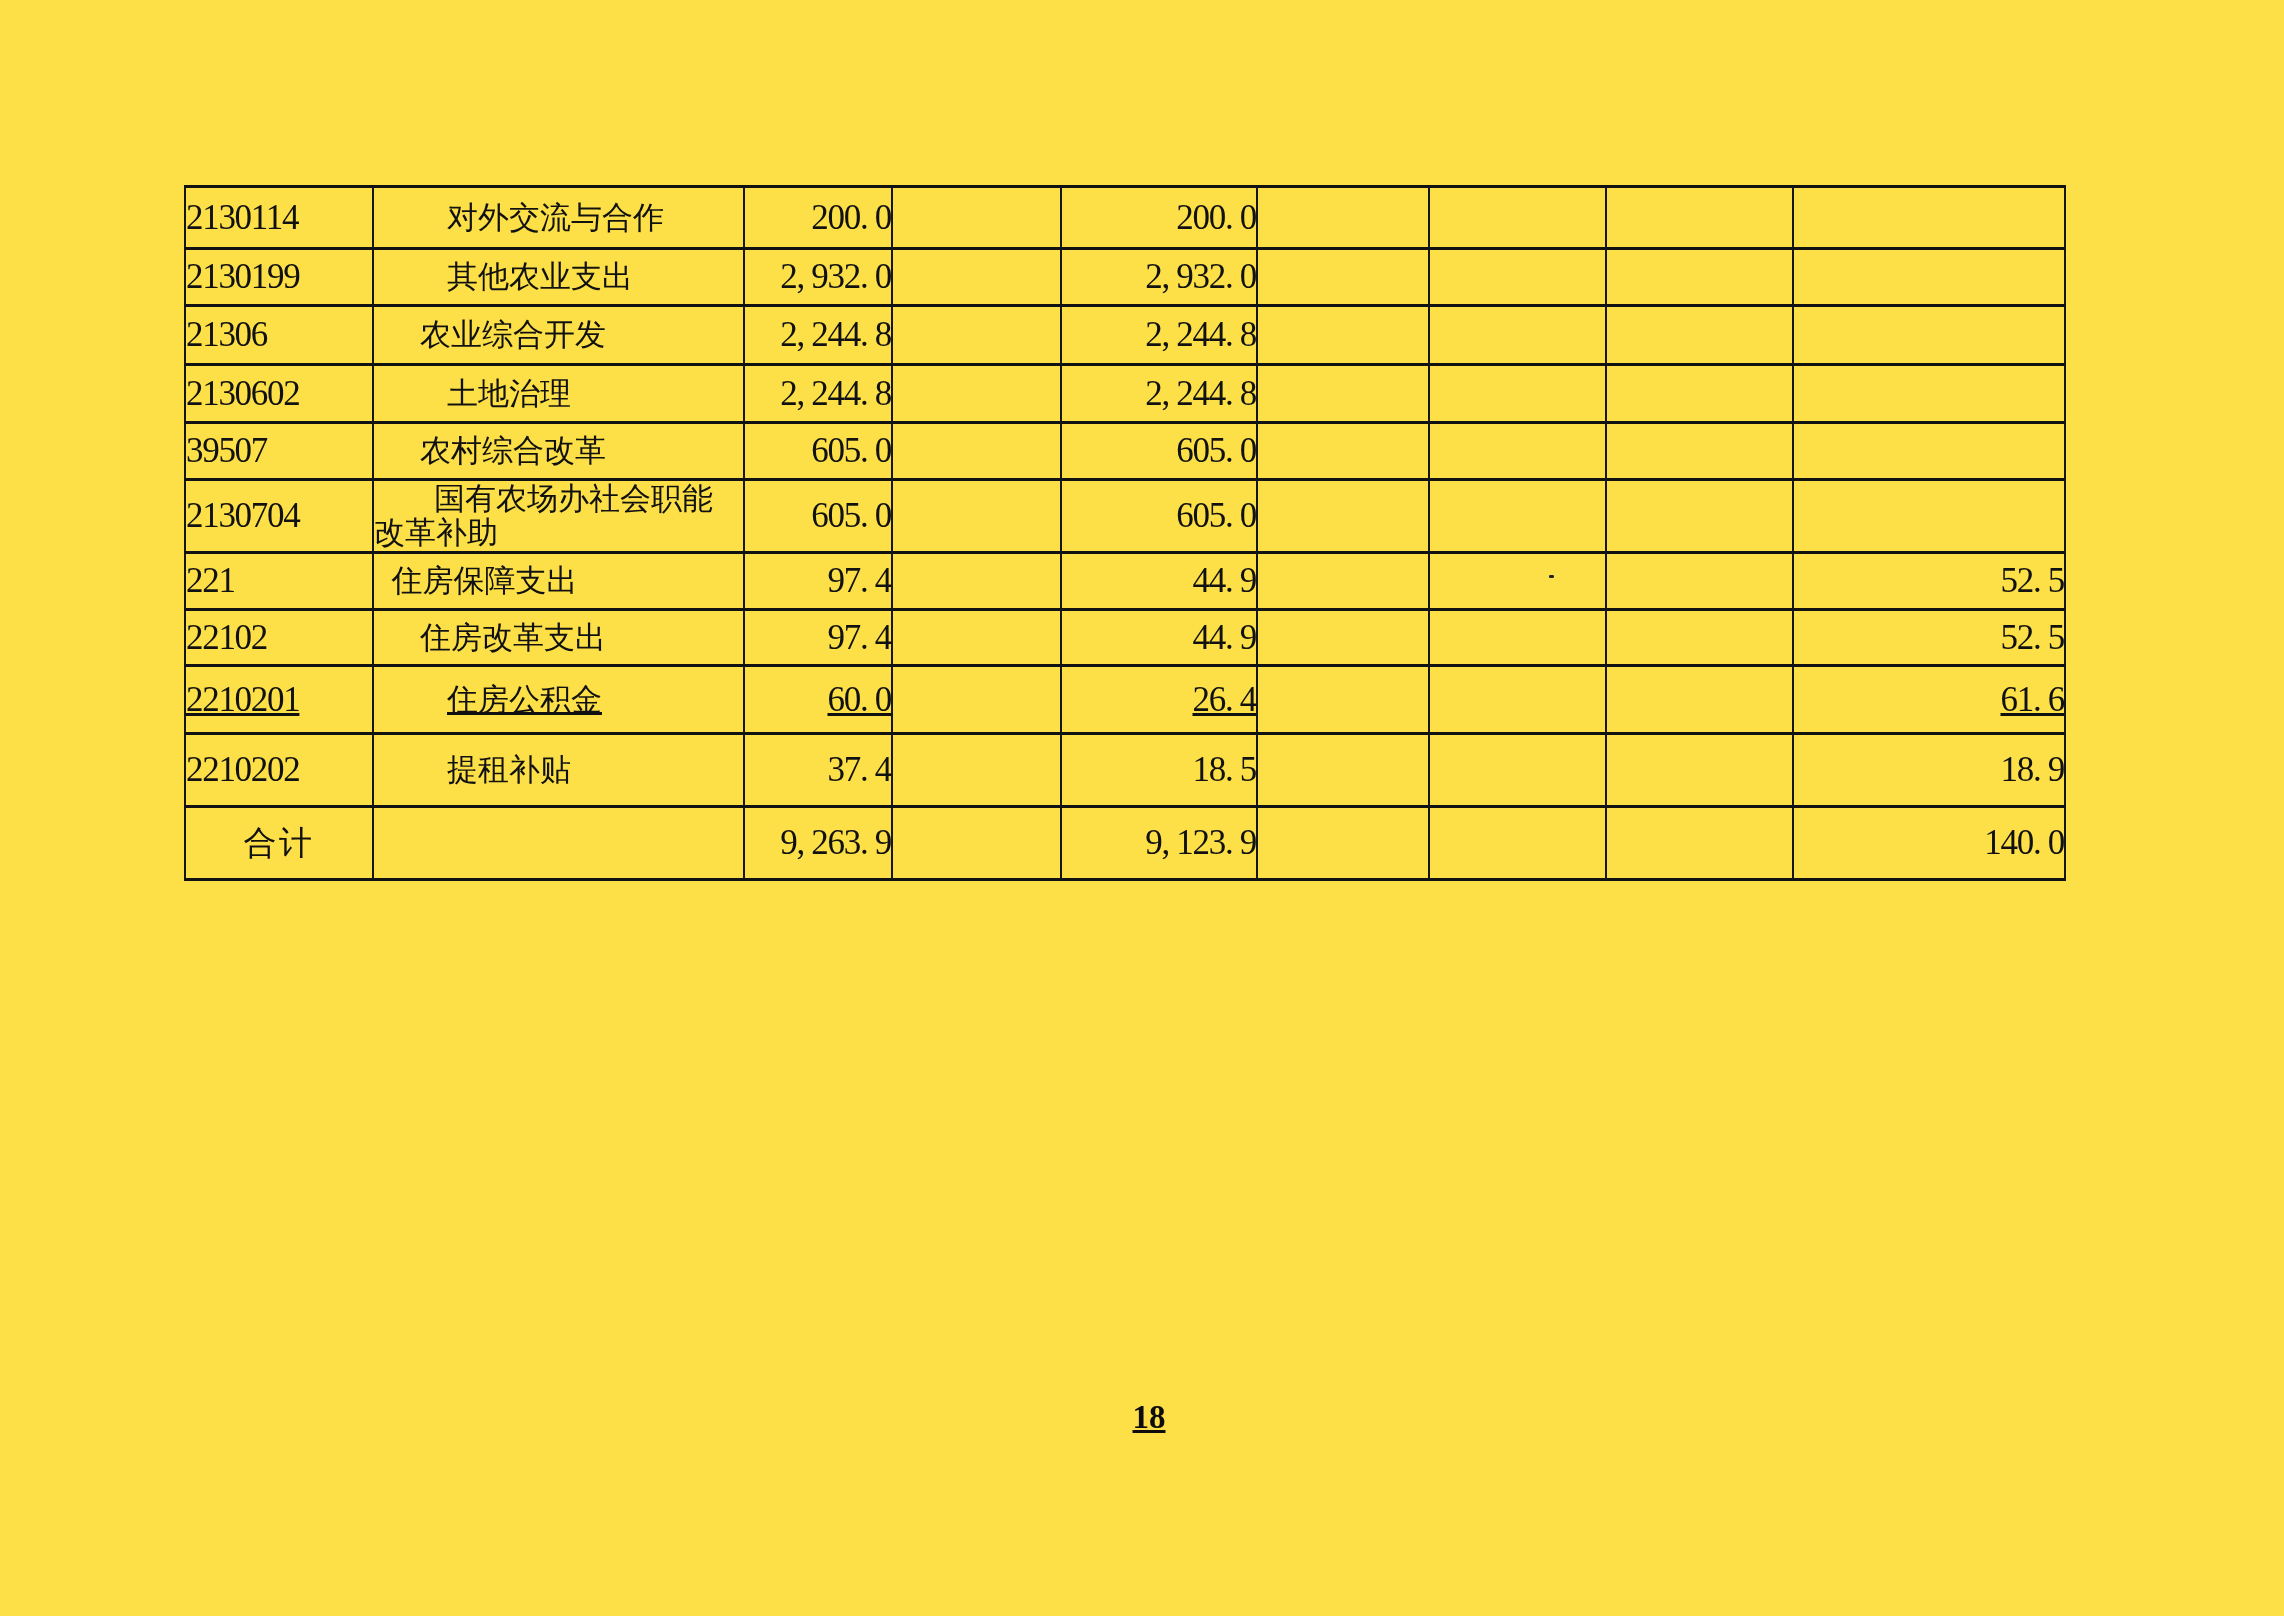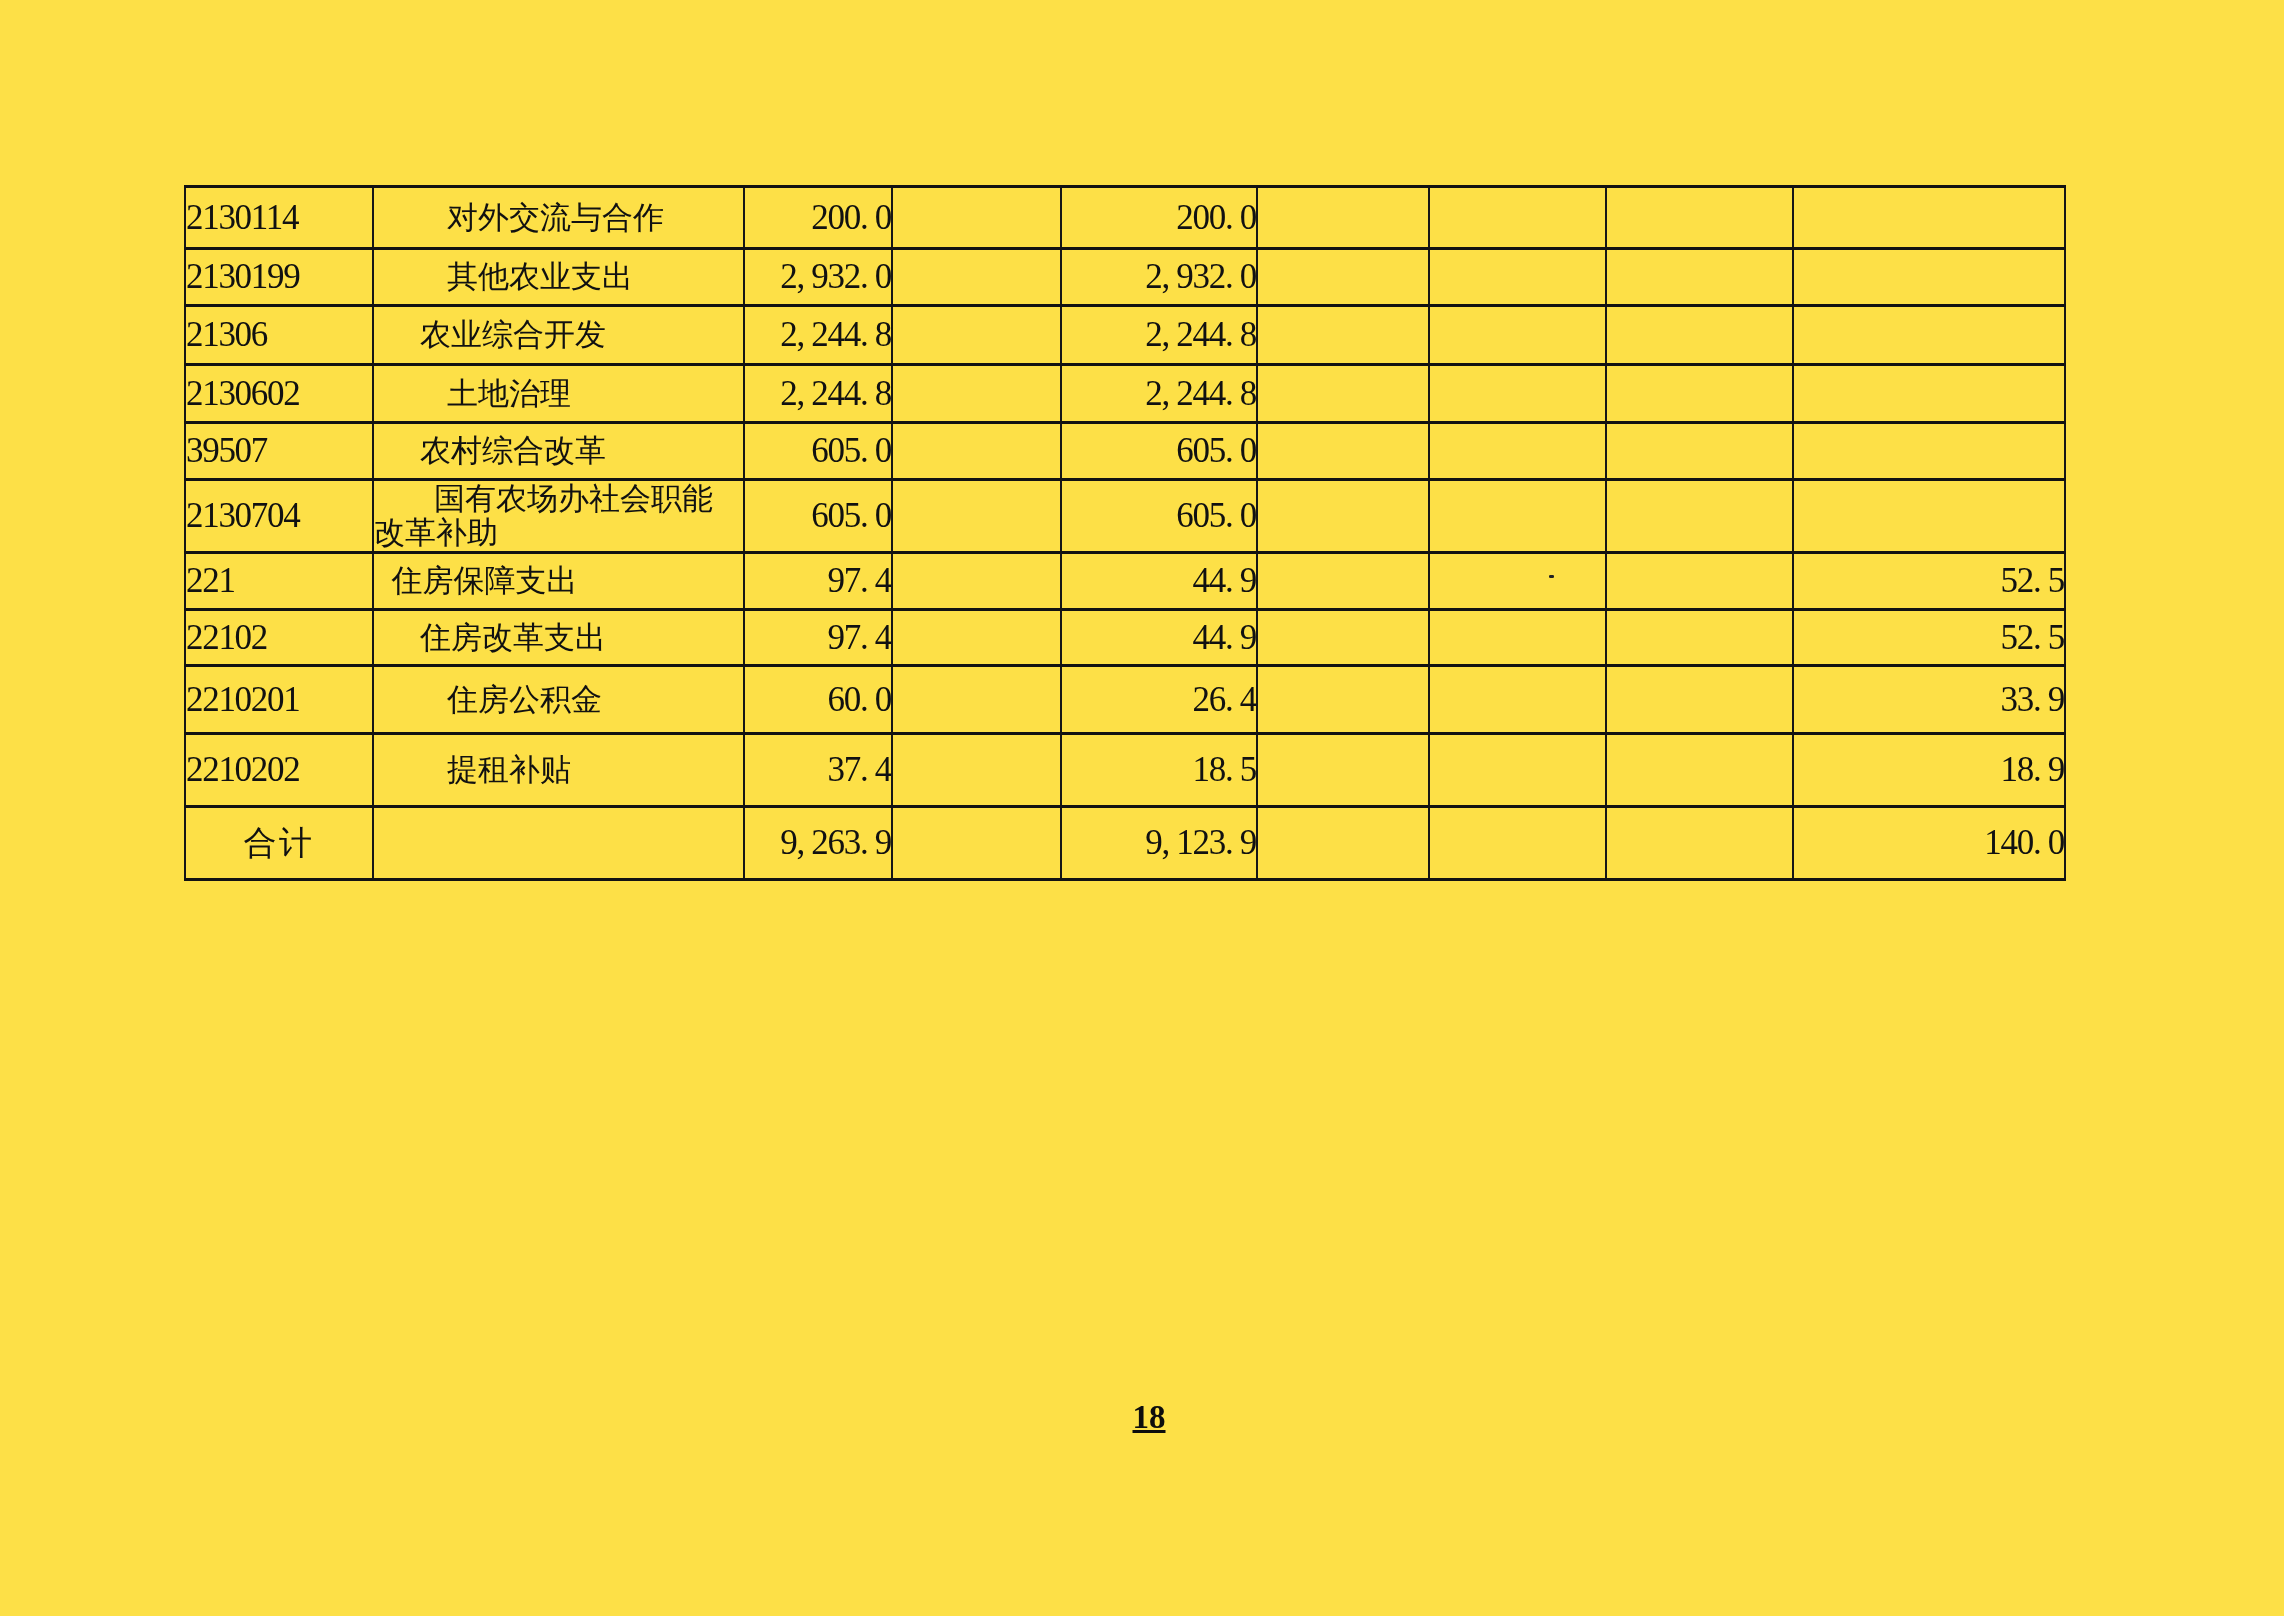--- a/index.html
+++ b/index.html
@@ -38,21 +38,21 @@
   }
   
   tr.r0  { height: 62px; }
   tr.r1  { height: 57px; border-radius: 8px; }
   tr.r2  { height: 59px; }
   tr.r3  { height: 58px; }
   tr.r4  { height: 57px; }
   tr.r5  { height: 73px; }
   tr.r6  { height: 57px; border-radius: 11px; }
   tr.r7  { height: 56px; }
-  tr.r8  { height: 68px; }
+  tr.r8  { height: 68px; text-decoration: underline; }
   tr.r9  { height: 73px; }
   tr.r10 { height: 73px; }
 
   td.code {
     font-size: 35px;
     padding-left: 11.7px;
     letter-spacing: -1.3px;
   }
   td.code.total {
     text-align: center;
@@ -210,21 +210,21 @@
       </tr>
       <tr class="r8">
         <td class="code">2210201</td>
         <td class="name ind2">住房公积金</td>
         <td class="num">60. 0</td>
         <td></td>
         <td class="num">26. 4</td>
         <td></td>
         <td></td>
         <td></td>
-        <td class="num">33. 9</td>
+        <td class="num">61. 6</td>
       </tr>
       <tr class="r9">
         <td class="code">2210202</td>
         <td class="name ind2">提租补贴</td>
         <td class="num">37. 4</td>
         <td></td>
         <td class="num">18. 5</td>
         <td></td>
         <td></td>
         <td></td>

